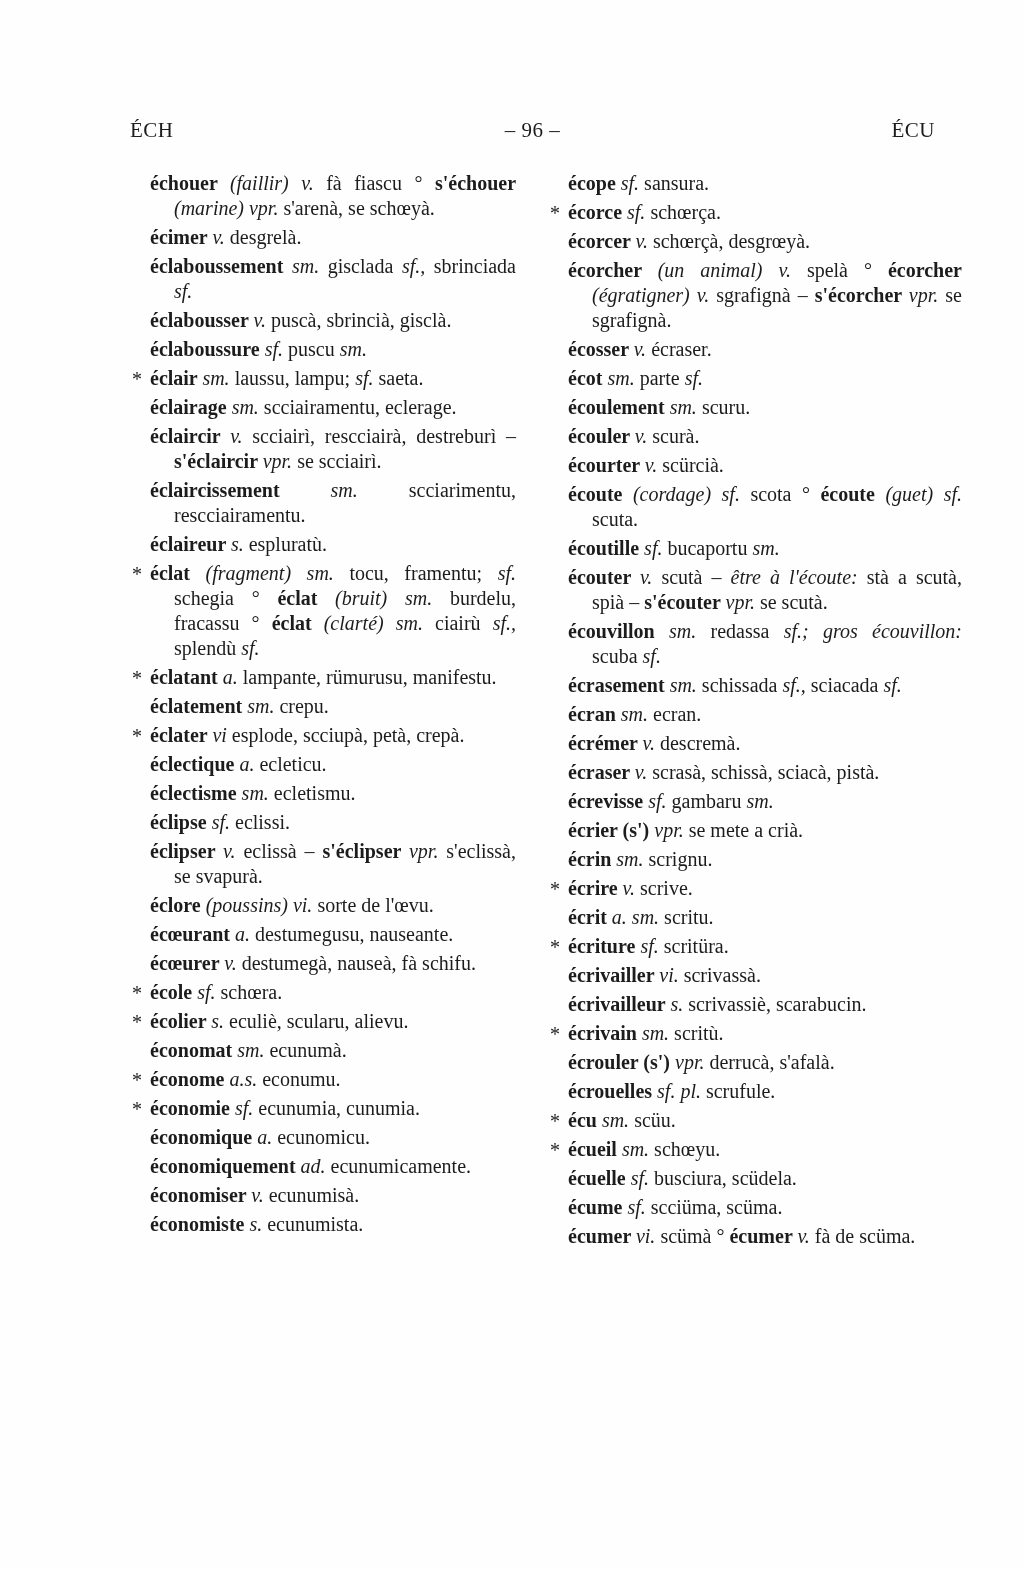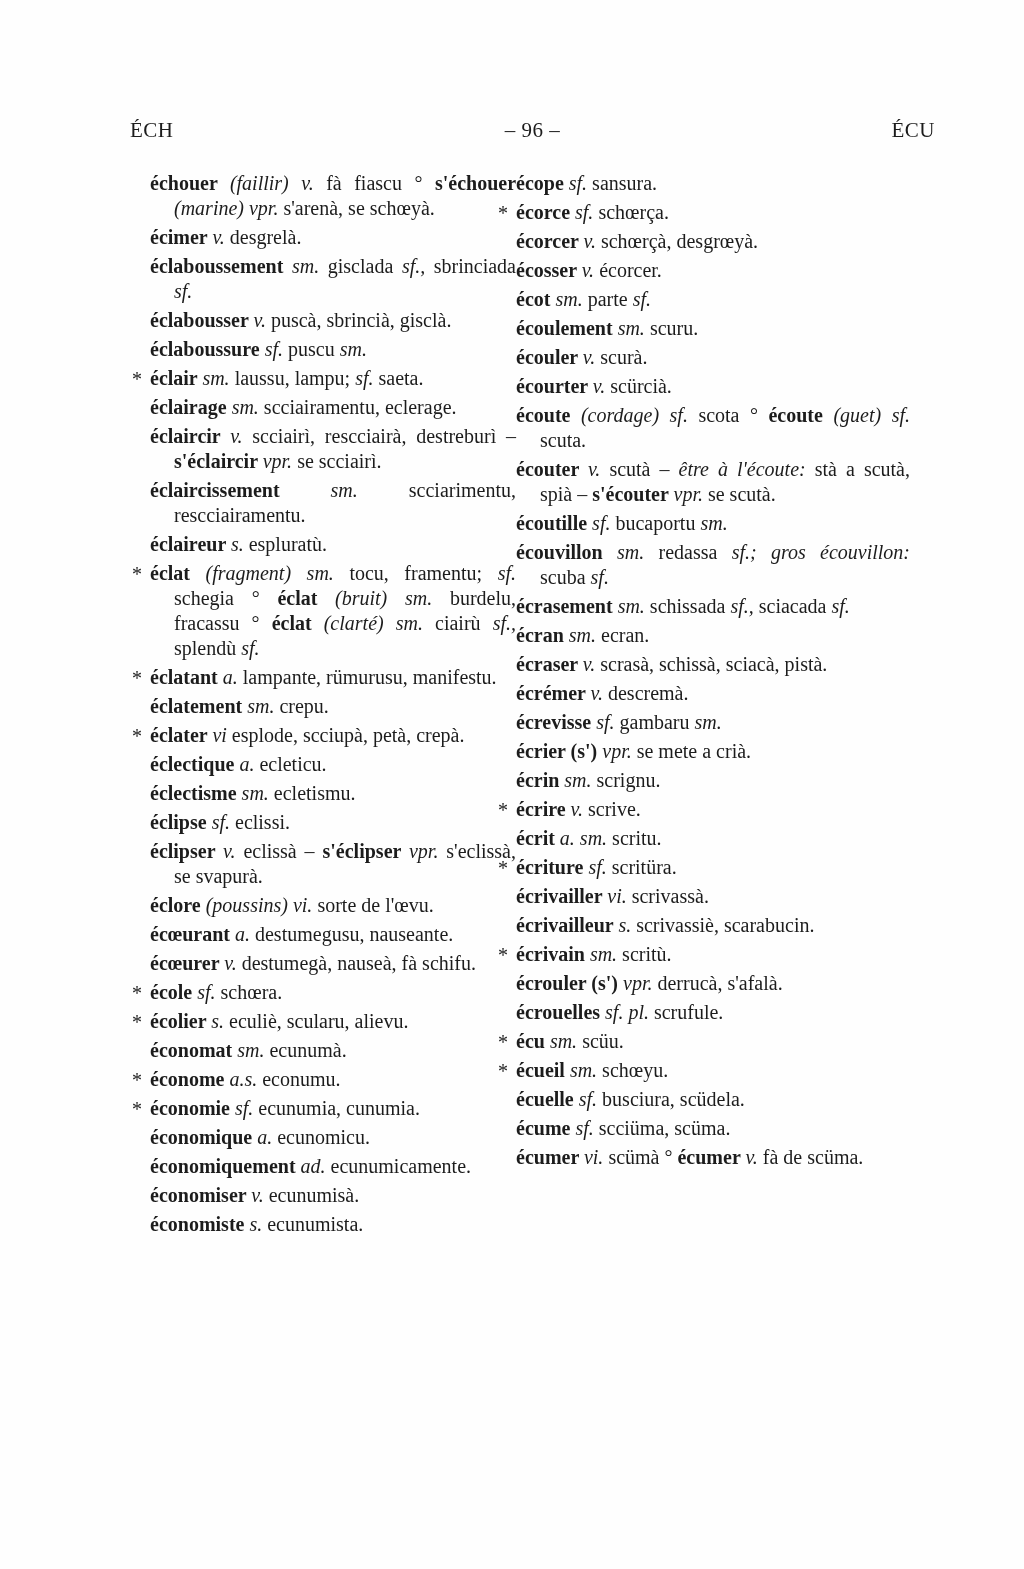--- a/index.html
+++ b/index.html
@@ -15,20 +15,21 @@
     position:absolute;
     top:118px;left:130px;right:89px;
     display:flex;justify-content:space-between;align-items:center;
     font-size:21px;
     letter-spacing:0.5px;
   }
   .cols{
     position:absolute;
     top:171px;left:150px;
     display:flex;
+    gap:52px;
   }
   .col{flex:0 0 auto;}
   .col-left{width:366px;}
   .col-right{width:394px;}
   .entry{
     position:relative;
     margin:0 0 4px 0;
     padding-left:24px;
     text-indent:-24px;
     text-align:justify;
@@ -85,33 +86,34 @@
         <p class="entry"><span class="ast">*</span><span class="b">économie </span><span class="i">sf. </span><span class="r">ecunumia, cunumia.</span></p>
         <p class="entry"><span class="b">économique </span><span class="i">a. </span><span class="r">ecunomicu.</span></p>
         <p class="entry"><span class="b">économiquement </span><span class="i">ad. </span><span class="r">ecunumicamente.</span></p>
         <p class="entry"><span class="b">économiser </span><span class="i">v. </span><span class="r">ecunumisà.</span></p>
         <p class="entry"><span class="b">économiste </span><span class="i">s. </span><span class="r">ecunumista.</span></p>
       </div>
     <div class="col col-right" id="col-right">
         <p class="entry"><span class="b">écope </span><span class="i">sf. </span><span class="r">sansura.</span></p>
         <p class="entry"><span class="ast">*</span><span class="b">écorce </span><span class="i">sf. </span><span class="r">schœrça.</span></p>
         <p class="entry"><span class="b">écorcer </span><span class="i">v. </span><span class="r">schœrçà, desgrœyà.</span></p>
-        <p class="entry"><span class="b">écosser </span><span class="i">v. </span><span class="r">écorcer.</span></p>
+        <p class="entry"><span class="b">écorcher </span><span class="i">(un animal) v. </span><span class="r">spelà ° </span><span class="b">écor­cher </span><span class="i">(égratigner) v. </span><span class="r">sgrafignà – </span><span class="b">s'écorcher </span><span class="i">vpr. </span><span class="r">se sgrafignà.</span></p>
+        <p class="entry"><span class="b">écosser </span><span class="i">v. </span><span class="r">écraser.</span></p>
         <p class="entry"><span class="b">écot </span><span class="i">sm. </span><span class="r">parte </span><span class="i">sf.</span></p>
         <p class="entry"><span class="b">écoulement </span><span class="i">sm. </span><span class="r">scuru.</span></p>
         <p class="entry"><span class="b">écouler </span><span class="i">v. </span><span class="r">scurà.</span></p>
         <p class="entry"><span class="b">écourter </span><span class="i">v. </span><span class="r">scürcià.</span></p>
         <p class="entry"><span class="b">écoute </span><span class="i">(cordage) sf. </span><span class="r">scota ° </span><span class="b">écoute </span><span class="i">(guet) sf. </span><span class="r">scuta.</span></p>
+        <p class="entry"><span class="b">écoutille </span><span class="i">sf. </span><span class="r">bucaportu </span><span class="i">sm.</span></p>
         <p class="entry"><span class="b">écouter </span><span class="i">v. </span><span class="r">scutà – </span><span class="i">être à l'écoute: </span><span class="r">stà a scutà, spià – </span><span class="b">s'écouter </span><span class="i">vpr. </span><span class="r">se scutà.</span></p>
-        <p class="entry"><span class="b">écoutille </span><span class="i">sf. </span><span class="r">bucaportu </span><span class="i">sm.</span></p>
         <p class="entry"><span class="b">écouvillon </span><span class="i">sm. </span><span class="r">redassa </span><span class="i">sf.; gros écou­villon: </span><span class="r">scuba </span><span class="i">sf.</span></p>
         <p class="entry"><span class="b">écrasement </span><span class="i">sm. </span><span class="r">schissada </span><span class="i">sf., </span><span class="r">sciacada </span><span class="i">sf.</span></p>
         <p class="entry"><span class="b">écran </span><span class="i">sm. </span><span class="r">ecran.</span></p>
+        <p class="entry"><span class="b">écrémer </span><span class="i">v. </span><span class="r">descremà.</span></p>
         <p class="entry"><span class="b">écraser </span><span class="i">v. </span><span class="r">scrasà, schissà, sciacà, pistà.</span></p>
-        <p class="entry"><span class="b">écrémer </span><span class="i">v. </span><span class="r">descremà.</span></p>
         <p class="entry"><span class="b">écrevisse </span><span class="i">sf. </span><span class="r">gambaru </span><span class="i">sm.</span></p>
         <p class="entry"><span class="b">écrier (s') </span><span class="i">vpr. </span><span class="r">se mete a crià.</span></p>
         <p class="entry"><span class="b">écrin </span><span class="i">sm. </span><span class="r">scrignu.</span></p>
         <p class="entry"><span class="ast">*</span><span class="b">écrire </span><span class="i">v. </span><span class="r">scrive.</span></p>
         <p class="entry"><span class="b">écrit </span><span class="i">a. sm. </span><span class="r">scritu.</span></p>
         <p class="entry"><span class="ast">*</span><span class="b">écriture </span><span class="i">sf. </span><span class="r">scritüra.</span></p>
         <p class="entry"><span class="b">écrivailler </span><span class="i">vi. </span><span class="r">scrivassà.</span></p>
         <p class="entry"><span class="b">écrivailleur </span><span class="i">s. </span><span class="r">scrivassiè, scarabucin.</span></p>
         <p class="entry"><span class="ast">*</span><span class="b">écrivain </span><span class="i">sm. </span><span class="r">scritù.</span></p>
         <p class="entry"><span class="b">écrouler (s') </span><span class="i">vpr. </span><span class="r">derrucà, s'afalà.</span></p>

